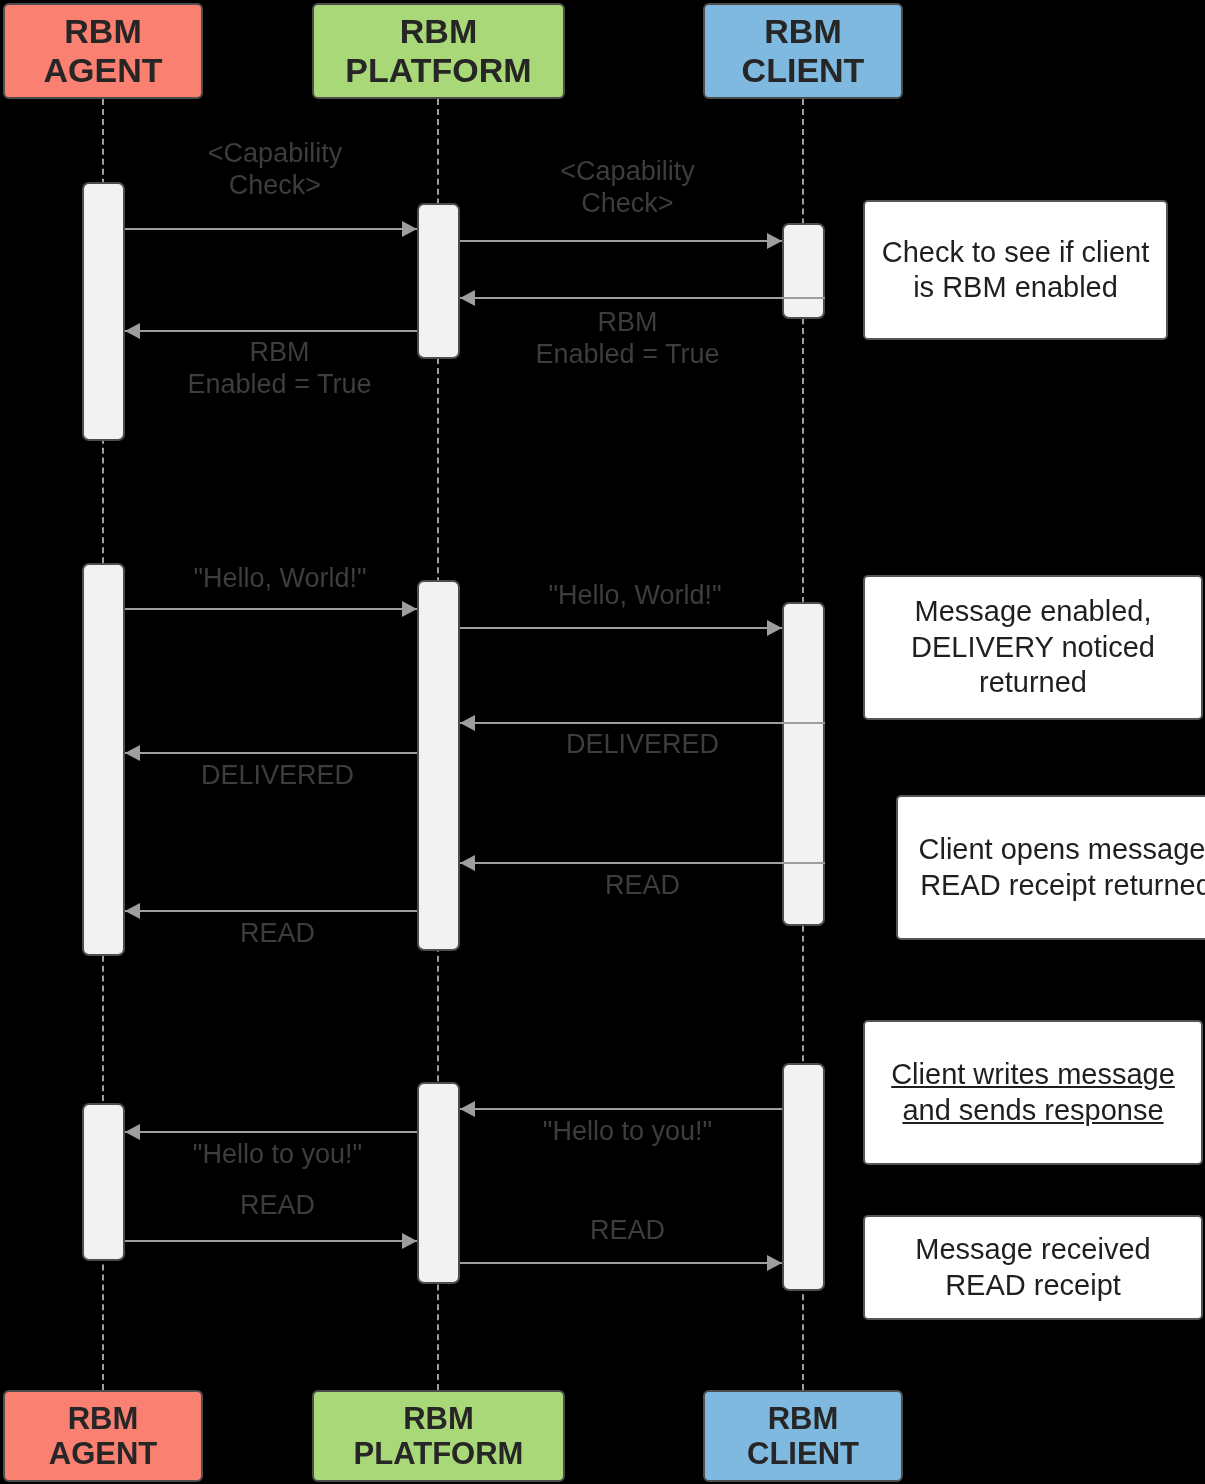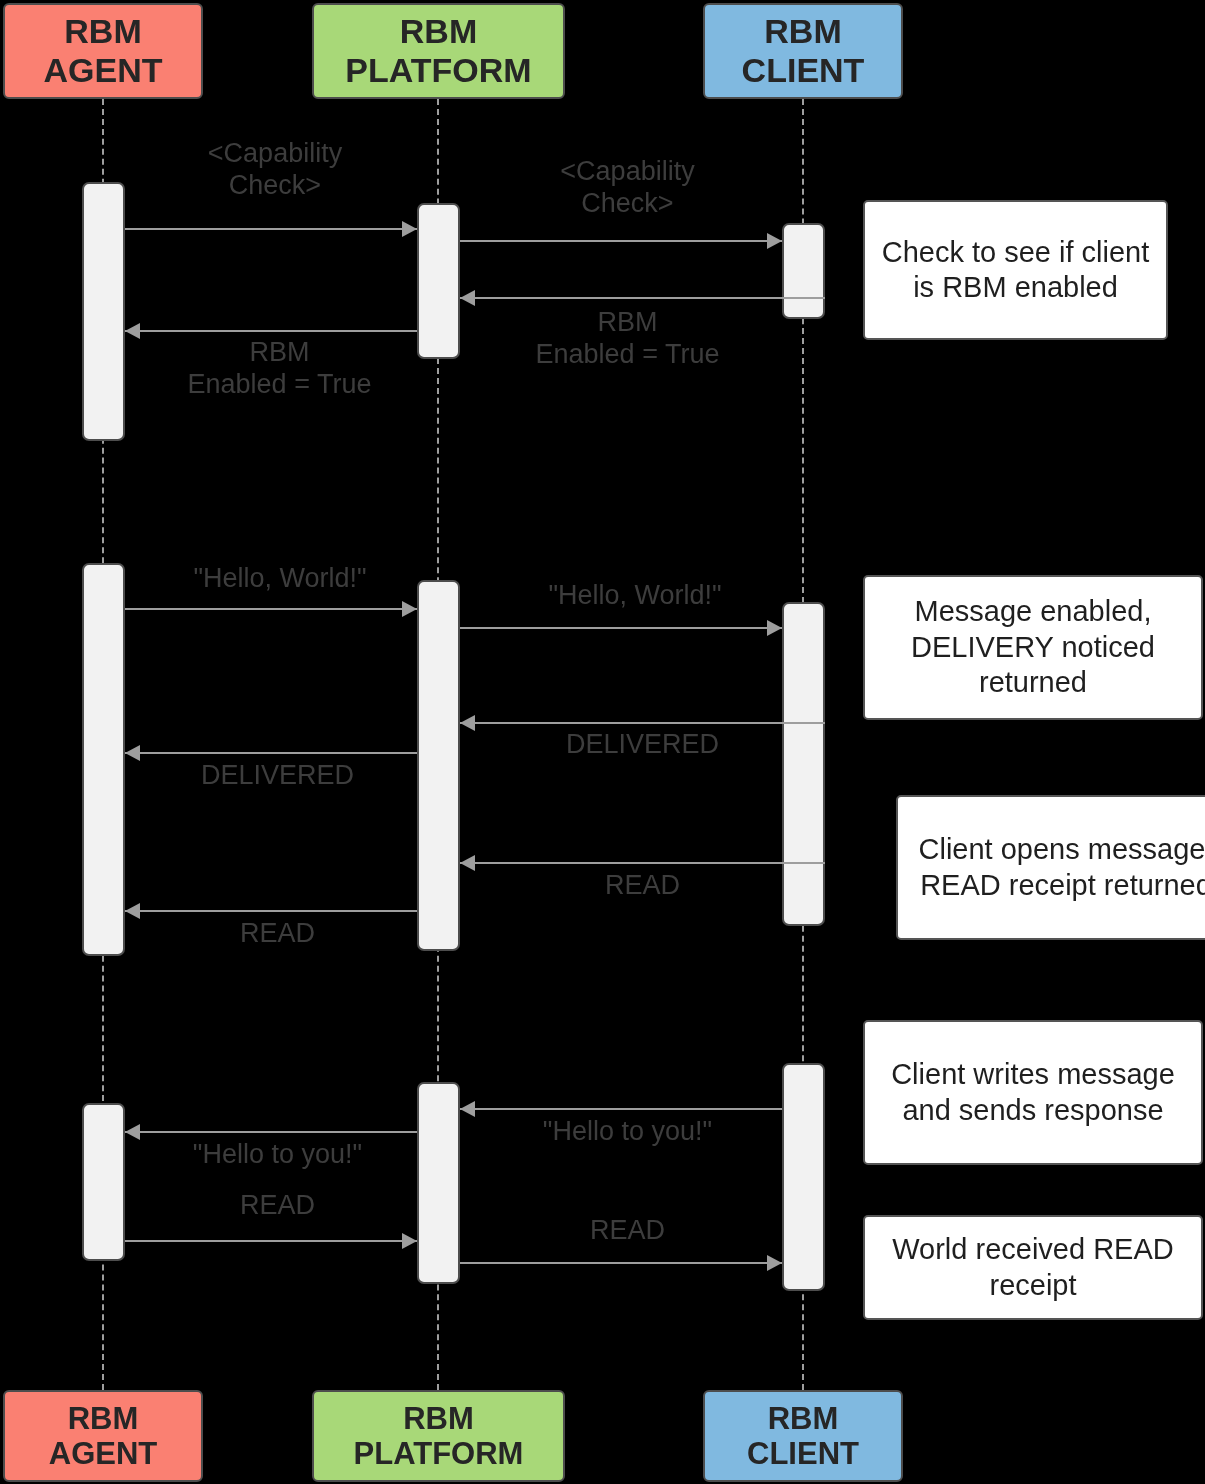--- a/index.html
+++ b/index.html
@@ -149,22 +149,22 @@
       <div class="msg-label" style="left: 145px; top: 1190px; width: 265px;">READ</div>
       <div class="msg-line" style="left: 460px; top: 1262px; width: 322px;"></div>
       <div class="arrow-head right" style="top: 1255px; left: 767px;"></div>
       <div class="msg-label" style="left: 495px; top: 1215px; width: 265px;">READ</div>
     </div>
 
   <div id="notes-layer">
       <div class="note-box" style="left: 863px; top: 200px; width: 305px; height: 140px;">Check to see if client is RBM enabled</div>
       <div class="note-box" style="left: 863px; top: 575px; width: 340px; height: 145px;">Message enabled, DELIVERY noticed returned</div>
       <div class="note-box" style="left: 896px; top: 795px; width: 340px; height: 145px;">Client opens message, READ receipt returned</div>
-      <div class="note-box" style="left: 863px; top: 1020px; width: 340px; height: 145px;">Client writes message and sends response</div>
-      <div class="note-box" style="left: 863px; top: 1215px; width: 340px; height: 105px;">World received READ receipt</div>
+      <div class="note-box" style="left: 863px; top: 1020px; width: 340px; height: 145px; text-decoration: underline;">Client writes message and sends response</div>
+      <div class="note-box" style="left: 863px; top: 1215px; width: 340px; height: 105px;">Message received READ receipt</div>
     </div>
 
   <div id="actors-layer">
       <div class="actor-box" style="left: 3px; top: 3px; width: 200px; height: 96px; background: rgb(250, 128, 114); font-size: 34px;">
         <span class="ln">RBM</span>
         <span class="ln">AGENT</span>
       </div>
       <div class="actor-box" style="left: 3px; top: 1390px; width: 200px; height: 92px; background: rgb(250, 128, 114); font-size: 31px;">
         <span class="ln">RBM</span>
         <span class="ln">AGENT</span>

